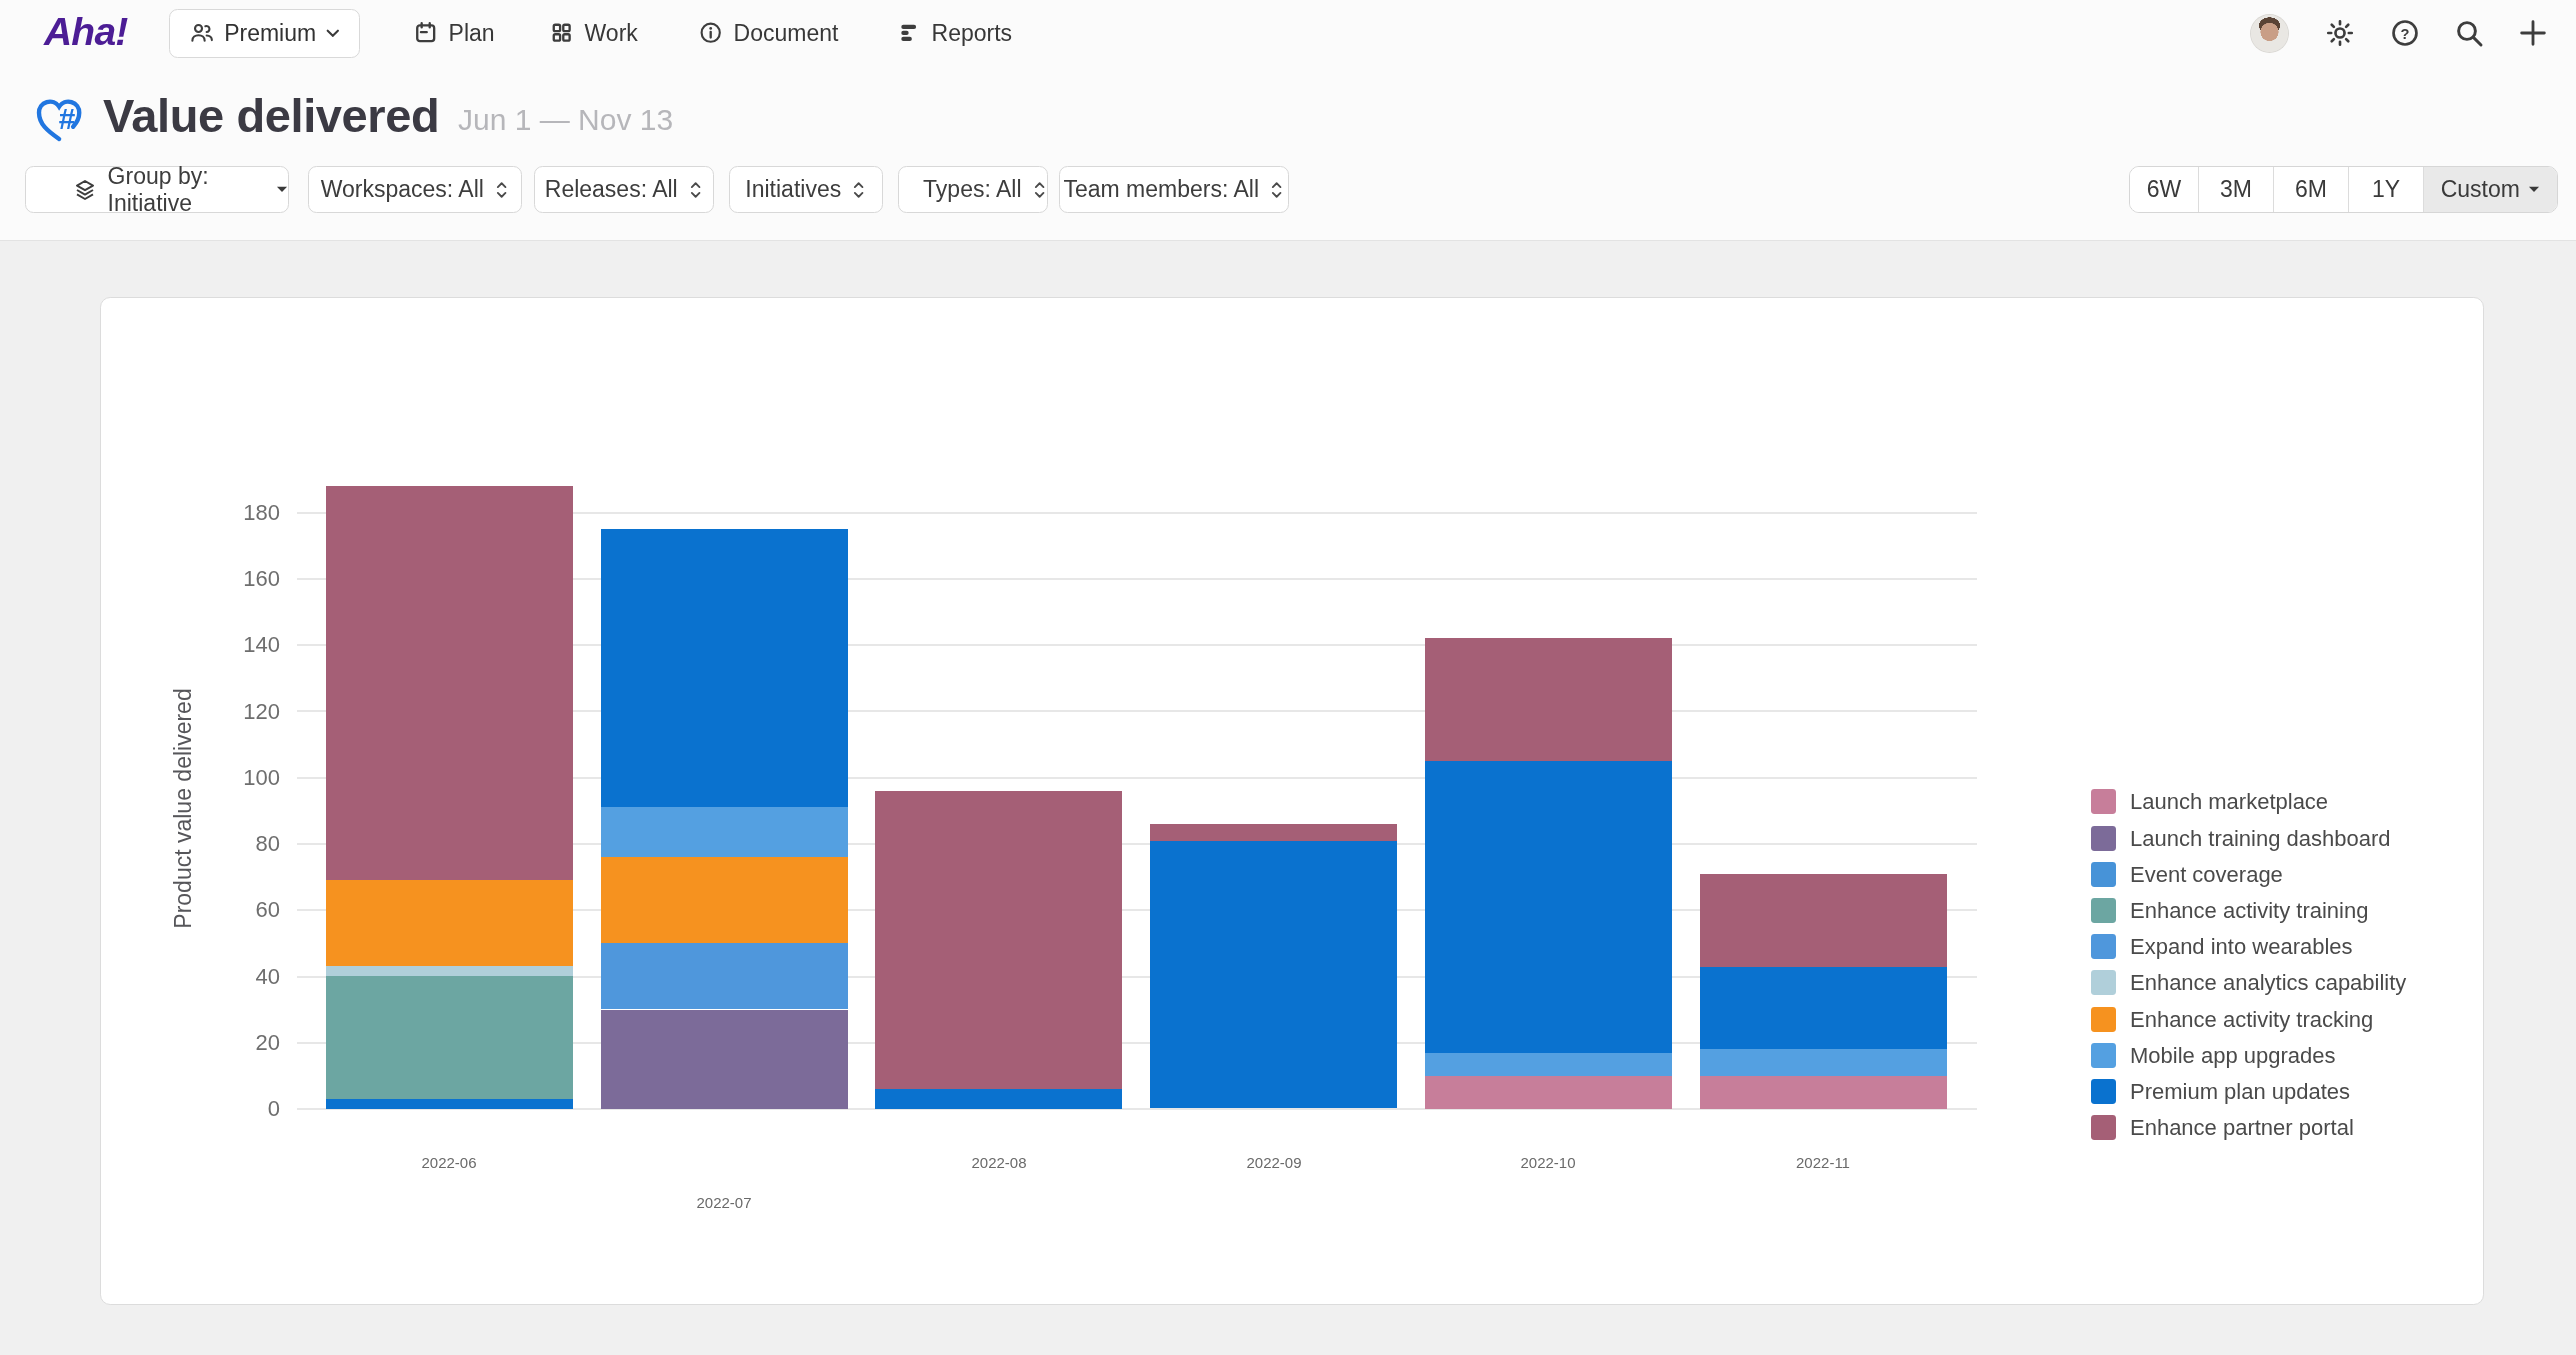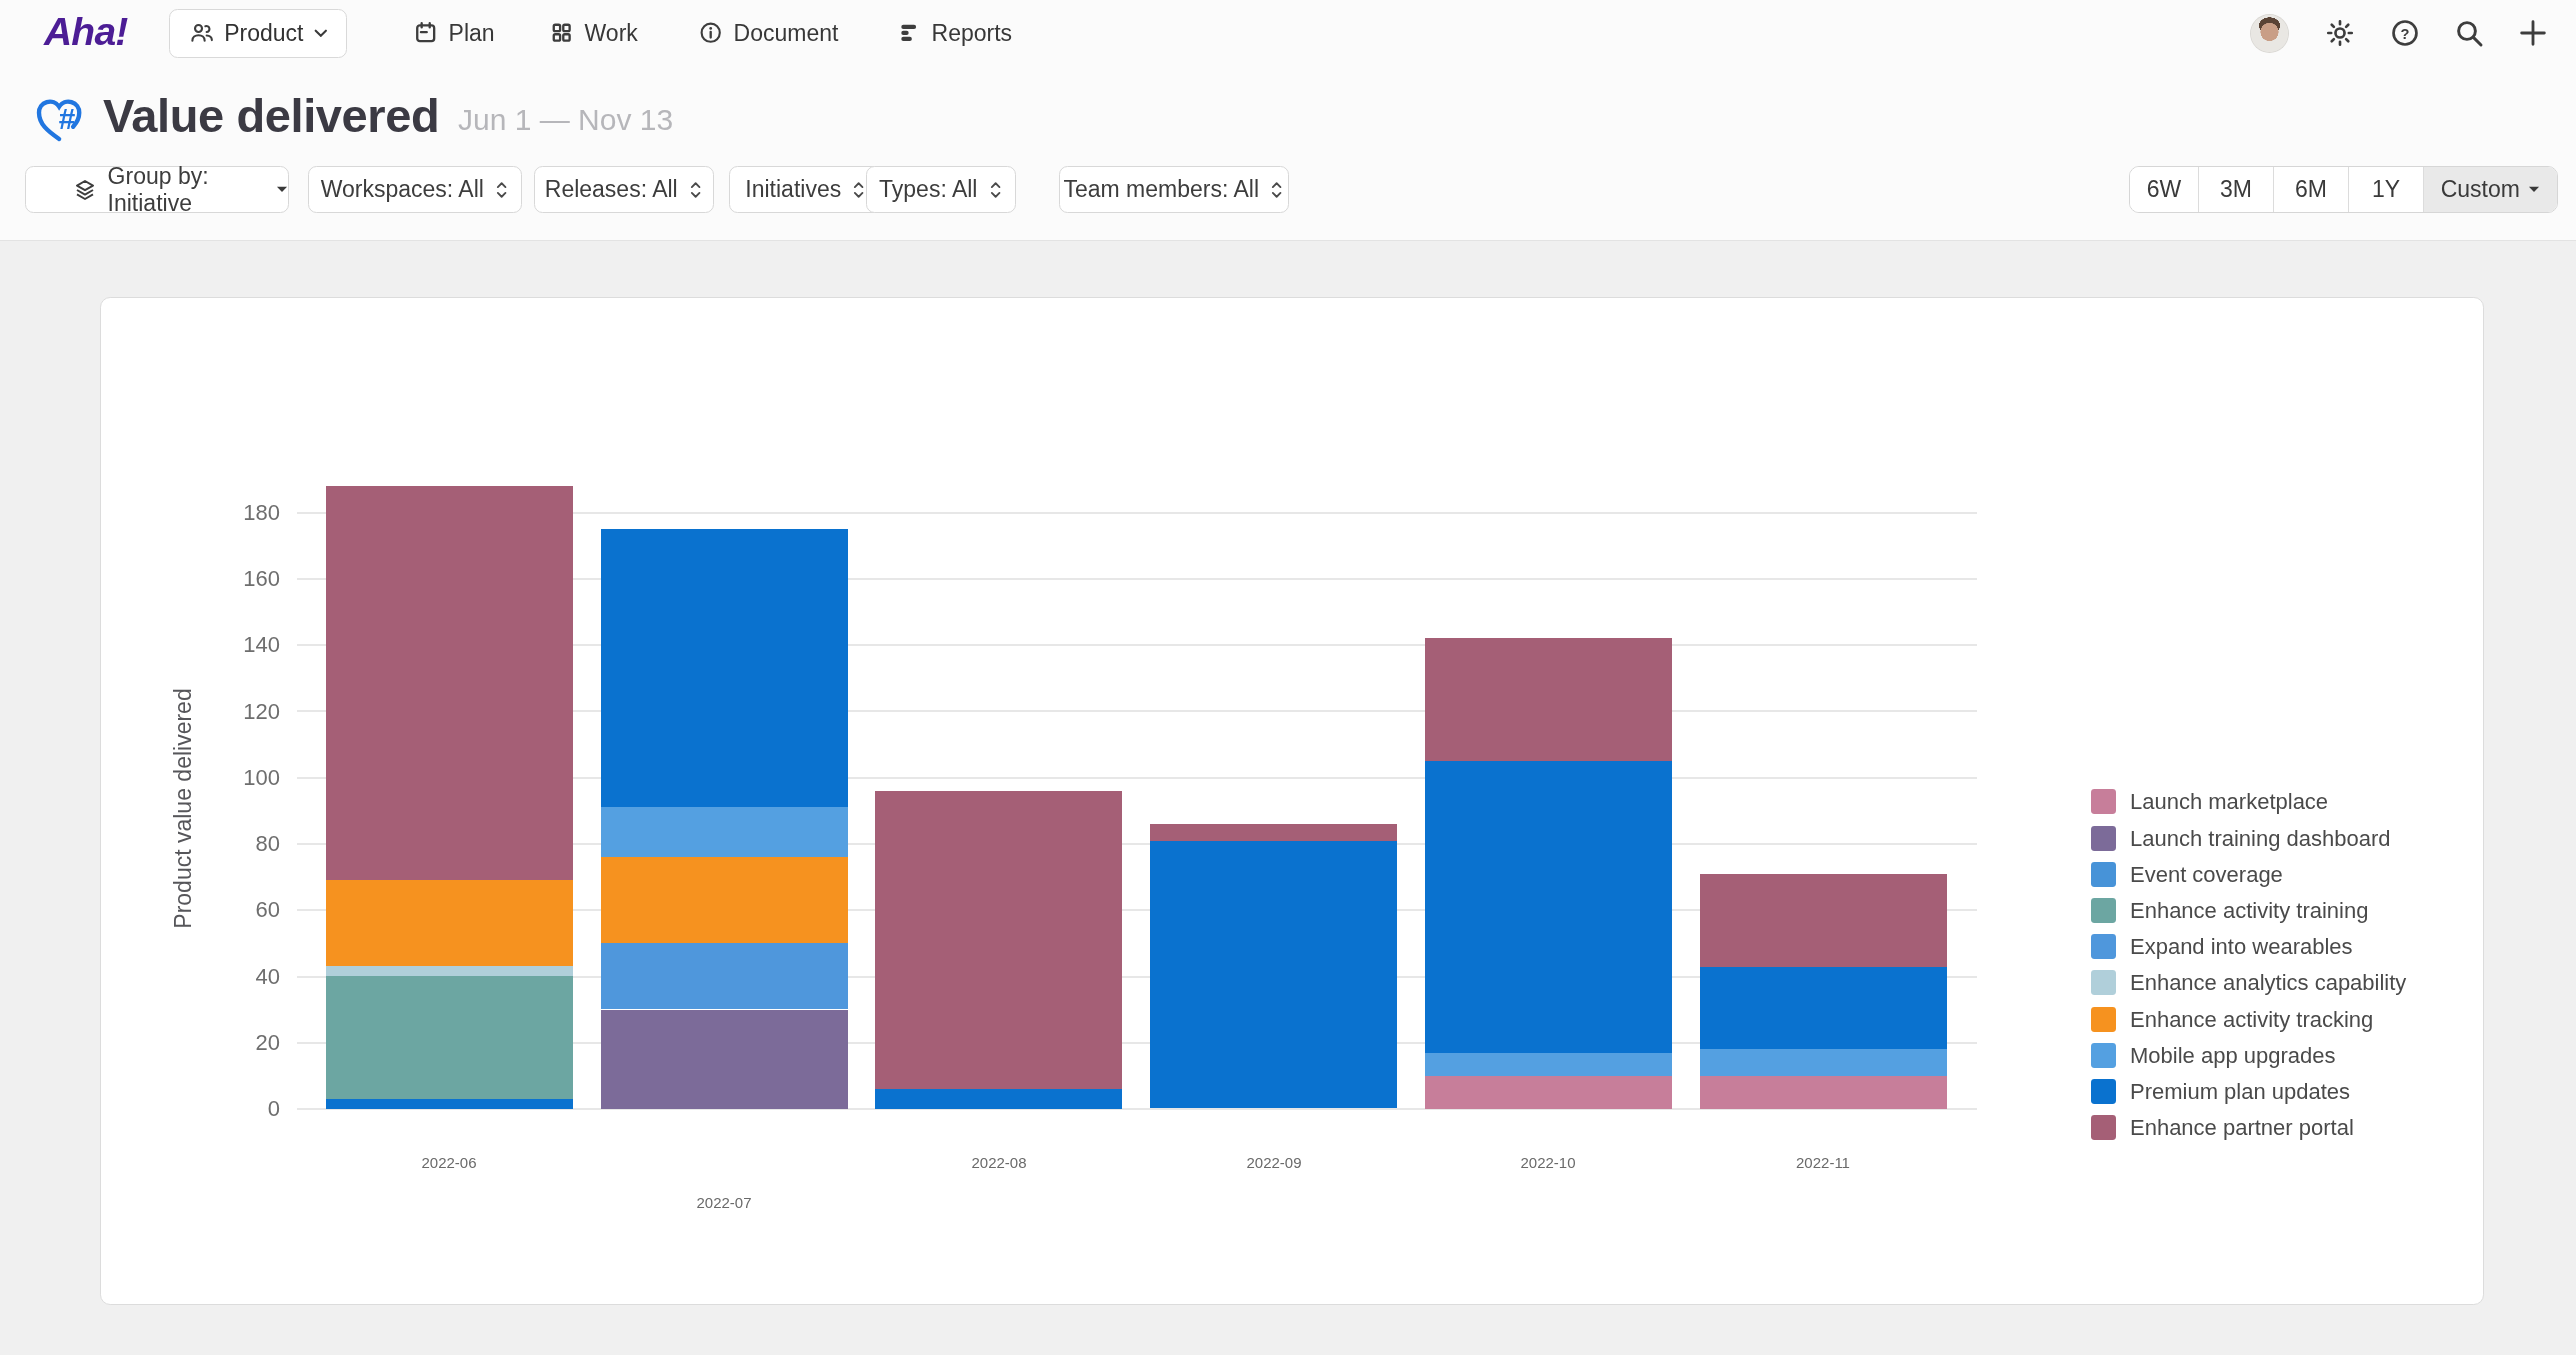--- a/index.html
+++ b/index.html
@@ -72,21 +72,21 @@
 
     <div class="ws-pill">
       <span class="icn">
         <svg width="25.4" height="25.4" viewBox="0 0 24 24" fill="none" stroke="currentColor" stroke-width="2" stroke-linecap="round" stroke-linejoin="round">
           <circle cx="9" cy="8" r="3.3"></circle>
             <path d="M3.2 19.5c0-3.2 2.6-5.1 5.8-5.1s5.8 1.9 5.8 5.1"></path>
           <path d="M15.5 5.9a2.8 2.8 0 1 1 1.2 5.4"></path>
             <path d="M16.7 14.6c2.9 0 4.9 1.8 4.9 4.4"></path>
         </svg>
       </span>
-      <span class="lbl">Product</span>
+      <span class="lbl">Premium</span>
       <svg width="13.6" height="8.5" viewBox="0 0 16 10">
           <path d="M2 2l6 6 6-6" fill="none" stroke="#3a3a3a" stroke-width="2.4" stroke-linecap="round"></path>
         </svg>
     </div>
 
     <div id="nav-items">
         <div class="navitem" style="left: 413px;">
           <span class="icn">
             <svg width="25.4" height="25.4" viewBox="0 0 24 24" fill="none" stroke="#3d3d3d" stroke-width="2.2" stroke-linecap="round">
               <rect x="4" y="5" width="16" height="15" rx="2.5"></rect>
@@ -207,21 +207,21 @@
       </div>
       <div class="pill" style="left: 729px; width: 154px;">
         <span class="lbl">Initiatives</span>
         <span class="icn">
           <svg width="15.3" height="22" viewBox="0 0 18 26" fill="none" stroke="#4a4a4a" stroke-width="2.2" stroke-linecap="round" stroke-linejoin="round">
             <path d="M4.5 9.5L9 5l4.5 4.5"></path>
             <path d="M4.5 16.5L9 21l4.5-4.5"></path>
           </svg>
         </span>
       </div>
-      <div class="pill" style="left: 866px; width: 150px;">
+      <div class="pill" style="left: 898px; width: 150px; justify-content: flex-end;">
         <span class="lbl">Types: All</span>
         <span class="icn">
           <svg width="15.3" height="22" viewBox="0 0 18 26" fill="none" stroke="#4a4a4a" stroke-width="2.2" stroke-linecap="round" stroke-linejoin="round">
             <path d="M4.5 9.5L9 5l4.5 4.5"></path>
             <path d="M4.5 16.5L9 21l4.5-4.5"></path>
           </svg>
         </span>
       </div>
       <div class="pill" style="left: 1059px; width: 230px;">
         <span class="lbl">Team members: All</span>

